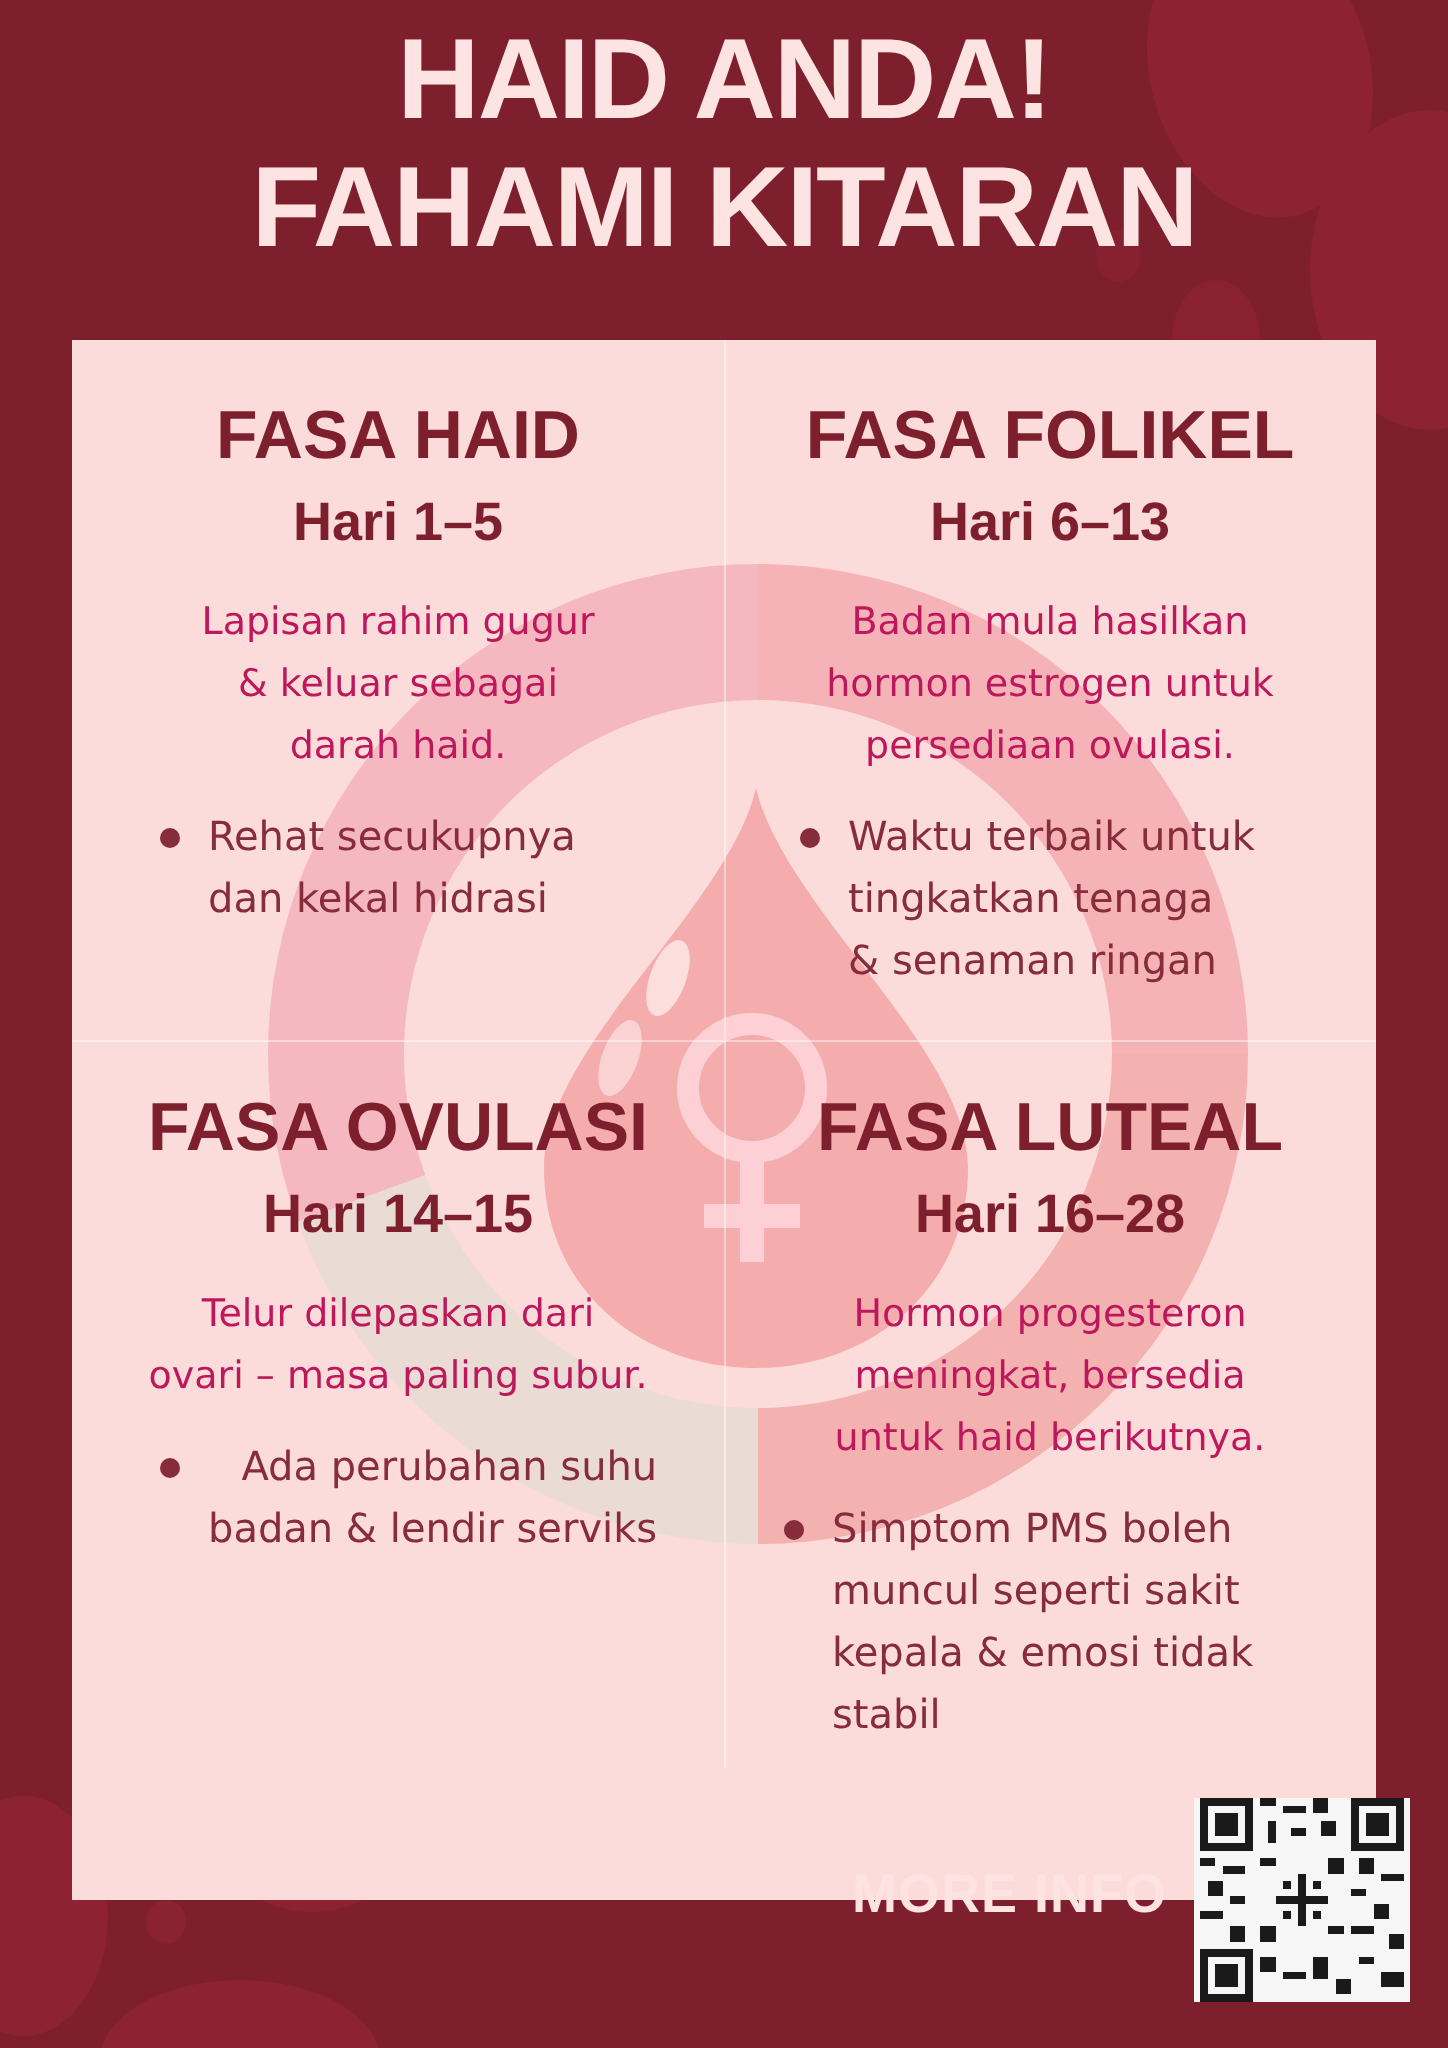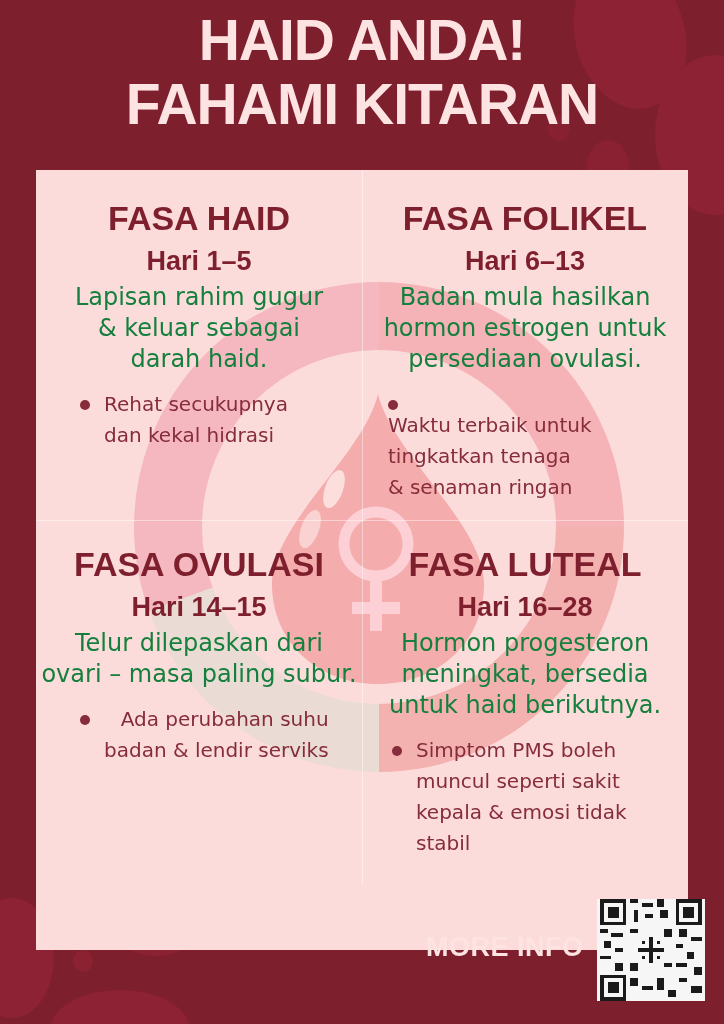--- a/index.html
+++ b/index.html
@@ -39,21 +39,21 @@
   }
   .q-title {
     font-family: "Liberation Sans", sans-serif; font-weight: bold;
     font-size: 34px; line-height: 40px; color: #7e1f2e;
   }
   .q-days {
     font-family: "Liberation Sans", sans-serif; font-weight: bold;
     font-size: 27px; line-height: 34px; margin-top: 6px; color: #7e1f2e;
   }
   .q-desc {
-    font-size: 24px; line-height: 31px; margin-top: 4px; color: #15803d;
+    font-size: 19px; line-height: 31px; margin-top: 18px; color: #be185d;
     white-space: pre-line;
   }
   .q-bullet {
     display: flex; margin-top: 14px; font-size: 20px; line-height: 31px; color: #862c3a;
     text-align: left;
   }
   .q-bullet .dot {
     width: 10px; height: 10px; border-radius: 50%; background: #862c3a;
     margin-top: 11px; margin-right: 14px; flex: 0 0 10px;
   }
@@ -113,21 +113,21 @@
 dan kekal hidrasi</span>
     </div>
   </div>
 
   <div class="quad" style="left:326px;top:28px;">
     <div class="q-title">FASA FOLIKEL</div>
     <div class="q-days">Hari 6–13</div>
     <div class="q-desc">Badan mula hasilkan
 hormon estrogen untuk
 persediaan ovulasi.</div>
-    <div class="q-bullet" style="padding-left:26px;flex-direction:column;">
+    <div class="q-bullet" style="padding-left:38px;">
       <span class="dot"></span>
       <span class="txt">Waktu terbaik untuk
 tingkatkan tenaga
 &amp; senaman ringan</span>
     </div>
   </div>
 
   <div class="quad" style="left:0;top:374px;">
     <div class="q-title">FASA OVULASI</div>
     <div class="q-days">Hari 14–15</div>

